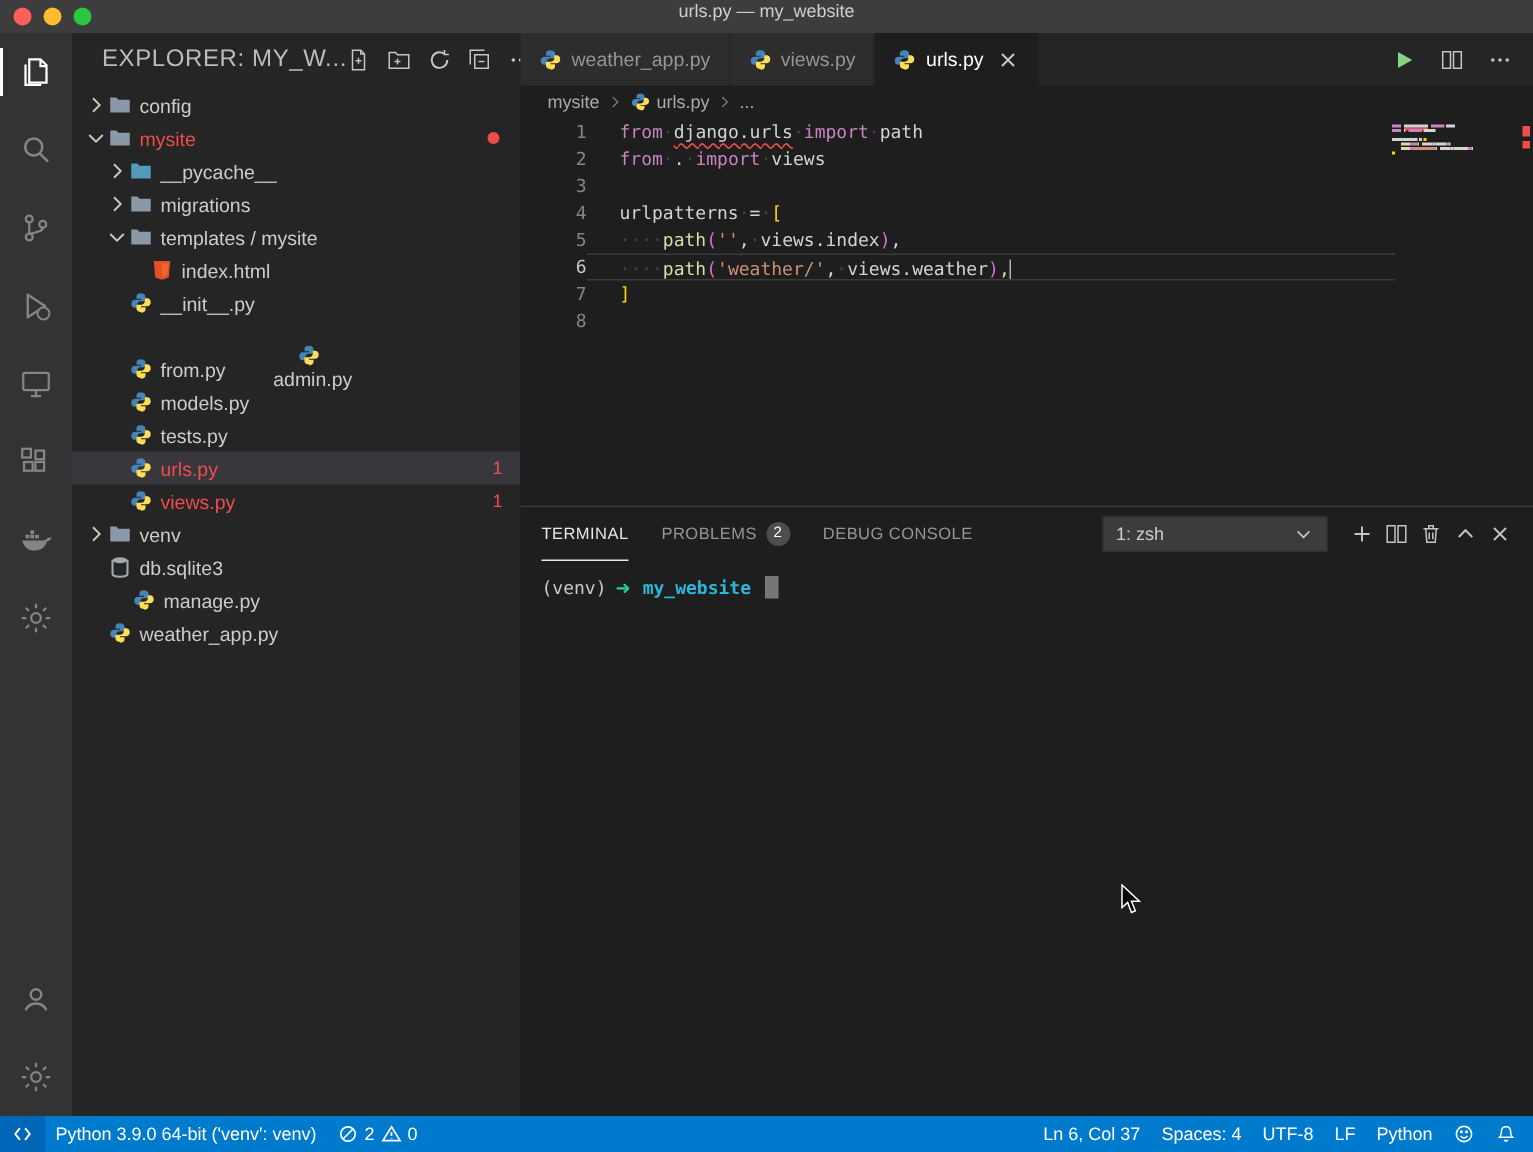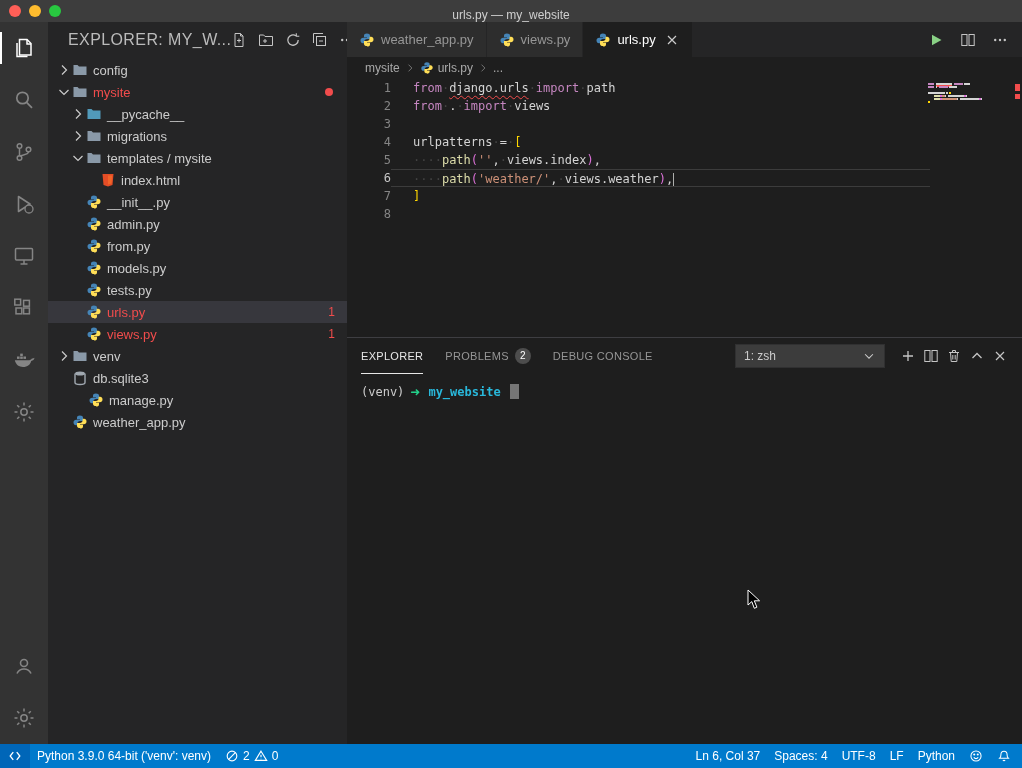--- a/index.html
+++ b/index.html
@@ -2,21 +2,21 @@
 <html><head>
 <meta charset="utf-8">
 <style>
 *{margin:0;padding:0;box-sizing:border-box}
 html,body{width:1022px;height:768px;background:#1e1e1e;overflow:hidden}
 body{font-family:"Liberation Sans",sans-serif;position:relative}
 .screen{position:relative;width:1022px;height:768px;background:#1e1e1e;overflow:hidden}
 .icon{display:inline-block}
 .icon svg{width:100%;height:100%;display:block}
 
-.titlebar{height:22px;background:#3d3d3d;display:flex;align-items:flex-end;justify-content:center;position:relative;color:#cfcfcf;font-size:12px}
+.titlebar{height:22px;background:#3d3d3d;display:flex;align-items:flex-start;justify-content:center;position:relative;color:#cfcfcf;font-size:12px}
 .traffic{position:absolute;left:9px;top:5px;display:flex;gap:8px}
 .tl{width:12px;height:12px;border-radius:50%;display:block;cursor:pointer}
 .tl.red{background:#ff5f57}.tl.yellow{background:#febc2e}.tl.green{background:#28c840}
 
 .main{display:flex;height:722px}
 .activitybar{width:48px;background:#333333;display:flex;flex-direction:column}
 .ab-item{height:52px;display:flex;align-items:center;justify-content:center;color:#858585;cursor:pointer;position:relative}
 .ab-item.active{color:#ffffff}
 .ab-item.active::before{content:"";position:absolute;left:0;top:10px;bottom:10px;width:2px;background:#ffffff}
 .ab-item .icon{width:24px;height:24px}
@@ -321,21 +321,21 @@
           <div class="row" style="padding-left: 22px;">
             <span class="chev-spacer"></span>
             <span class="icon fileicon">
               <svg viewBox="0 0 16 16">
                 <path d="M7.9 1.5c-1.8 0-2.9.8-2.9 2.1v1.6h3v.6H4.1c-1.4 0-2.6 1-2.6 2.7 0 1.6 1 2.7 2.5 2.7h1.4V9.4c0-1.4 1.2-2.5 2.6-2.5h3V3.6c0-1.2-1.2-2.1-3.1-2.1z" fill="#4584b6"></path>
                 <path d="M8.1 14.5c1.8 0 2.9-.8 2.9-2.1v-1.6H8v-.6h3.9c1.4 0 2.6-1 2.6-2.7 0-1.6-1-2.7-2.5-2.7h-1.4v1.8c0 1.4-1.2 2.5-2.6 2.5h-3v2.8c0 1.2 1.2 2.1 3.1 2.1z" fill="#ffde57"></path>
               </svg>
             </span>
             <span class="label">__init__.py</span>
           </div>
-          <div class="row" style="padding-left: 22px;">
+          <div class="row" style="padding-left: 22px; flex-direction: column;">
             <span class="chev-spacer"></span>
             <span class="icon fileicon">
               <svg viewBox="0 0 16 16">
                 <path d="M7.9 1.5c-1.8 0-2.9.8-2.9 2.1v1.6h3v.6H4.1c-1.4 0-2.6 1-2.6 2.7 0 1.6 1 2.7 2.5 2.7h1.4V9.4c0-1.4 1.2-2.5 2.6-2.5h3V3.6c0-1.2-1.2-2.1-3.1-2.1z" fill="#4584b6"></path>
                 <path d="M8.1 14.5c1.8 0 2.9-.8 2.9-2.1v-1.6H8v-.6h3.9c1.4 0 2.6-1 2.6-2.7 0-1.6-1-2.7-2.5-2.7h-1.4v1.8c0 1.4-1.2 2.5-2.6 2.5h-3v2.8c0 1.2 1.2 2.1 3.1 2.1z" fill="#ffde57"></path>
               </svg>
             </span>
             <span class="label">admin.py</span>
           </div>
           <div class="row" style="padding-left: 22px;">
@@ -569,21 +569,21 @@
           </div>
         <div class="overview-ruler">
           <span class="ov-mark ov-a"></span>
           <span class="ov-mark ov-b"></span>
         </div>
       </div>
 
       <div class="panel">
         <div class="panel-header">
           <span class="p-tab active">
-              <span>EXPLORER</span>
+              <span>TERMINAL</span>
             </span>
           <span class="p-tab">
             <span>PROBLEMS</span>
             <span class="p-badge">2</span>
           </span>
           <span class="p-tab">
               <span>DEBUG CONSOLE</span>
             </span>
           <span class="panel-right">
             <span class="shell-select">

